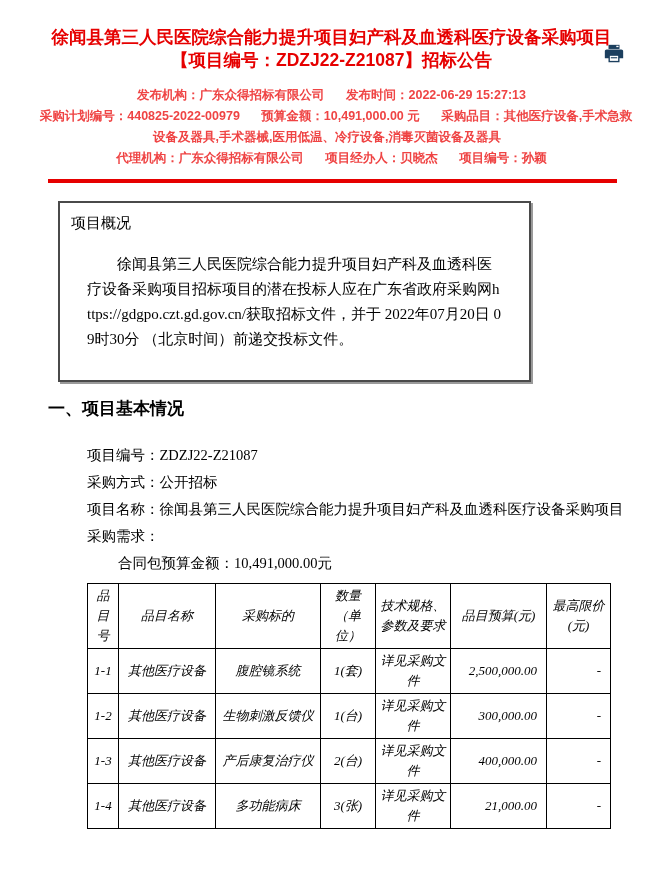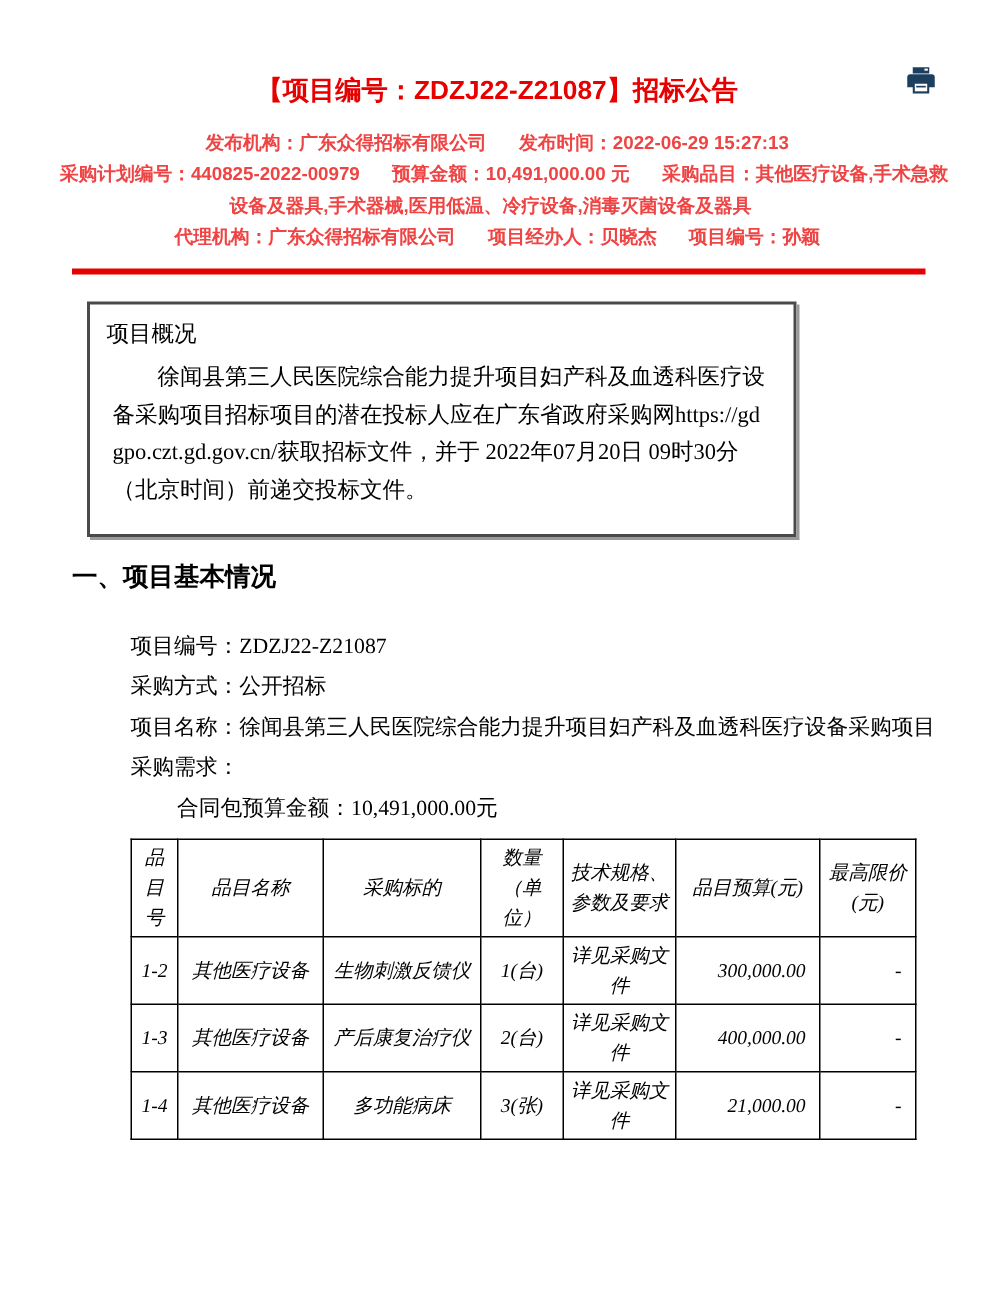--- a/index.html
+++ b/index.html
@@ -45,21 +45,21 @@
   .overview-box{
     box-sizing:border-box;
     margin:18px 0 0 58px;
     width:473px;
     border:2px solid #4a4a4a;
     box-shadow:2px 2px 0 #9a9a9a;
     padding:8px 11px 12px;
     font-size:15px;line-height:25px;
   }
   .overview-title{margin:0 0 4px;font-size:15px;}
-  .overview-body{margin:4px;text-indent:2em;word-break:break-all;}
+  .overview-body{margin:16px;text-indent:2em;word-break:break-all;}
   
   .section{margin:0 34px 0 48px;}
   .section-heading{
     margin:14px 0 20px;
     font-size:17px;font-weight:bold;line-height:26px;
   }
   .line{margin:0;font-size:14.5px;line-height:27px;text-indent:39px;}
   .line.deep{text-indent:70px;}
   
   .items-table{
@@ -78,21 +78,21 @@
   .items-table thead tr{height:62px;}
   .items-table tbody tr{height:44px;}
   .items-table td.num{text-align:right;padding-right:9px;}
 </style>
 </head>
 <body>
 
 <div class="page">
 
   <h1 class="title">
-    <br>
+    <span>徐闻县第三人民医院综合能力提升项目妇产科及血透科医疗设备采购项目</span><br>
     <span>【项目编号：ZDZJ22-Z21087】招标公告</span>
   </h1>
 
   <button class="print-btn" title="">
     <svg width="22" height="22" viewBox="0 0 24 24">
       <path fill="#1c3f5e" d="M6 2h12v4.5H6z"></path>
       <rect x="14.5" y="3" width="2.5" height="1.5" fill="#ffffff"></rect>
       <path fill="#1c3f5e" d="M4 7h16c1.1 0 2 .9 2 2v7.5h-4V21H6v-4.5H2V9c0-1.1.9-2 2-2z"></path>
       <rect x="7.5" y="14" width="9" height="5.5" fill="#ffffff"></rect>
       <rect x="8.5" y="15.5" width="7" height="1.2" fill="#1c3f5e"></rect>
@@ -148,20 +148,29 @@
           <th>品目名称</th>
           <th>采购标的</th>
           <th>数量（单位）</th>
           <th>技术规格、参数及要求</th>
           <th>品目预算(元)</th>
           <th>最高限价(元)</th>
         </tr>
       </thead>
       <tbody>
         <tr>
+          <td>1-1</td>
+          <td>其他医疗设备</td>
+          <td>腹腔镜系统</td>
+          <td>1(套)</td>
+          <td>详见采购文件</td>
+          <td class="num">2,500,000.00</td>
+          <td class="num">-</td>
+        </tr>
+        <tr>
           <td>1-2</td>
           <td>其他医疗设备</td>
           <td>生物刺激反馈仪</td>
           <td>1(台)</td>
           <td>详见采购文件</td>
           <td class="num">300,000.00</td>
           <td class="num">-</td>
         </tr>
         <tr>
           <td>1-3</td>

